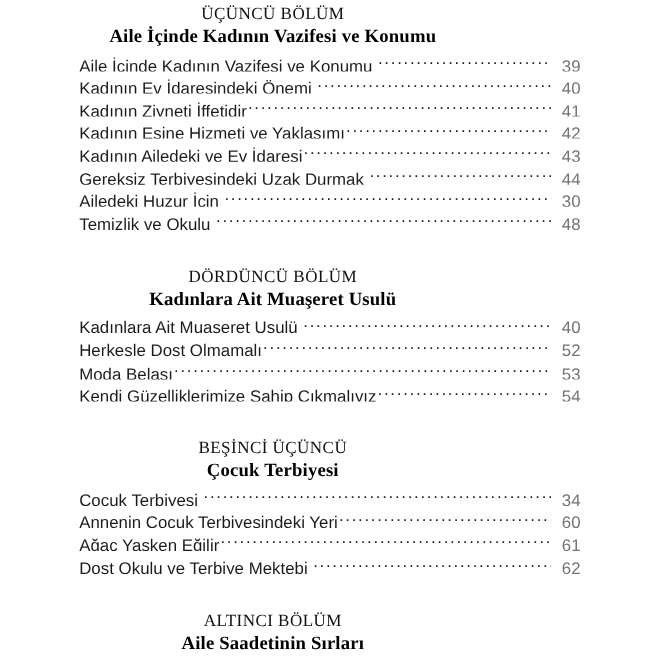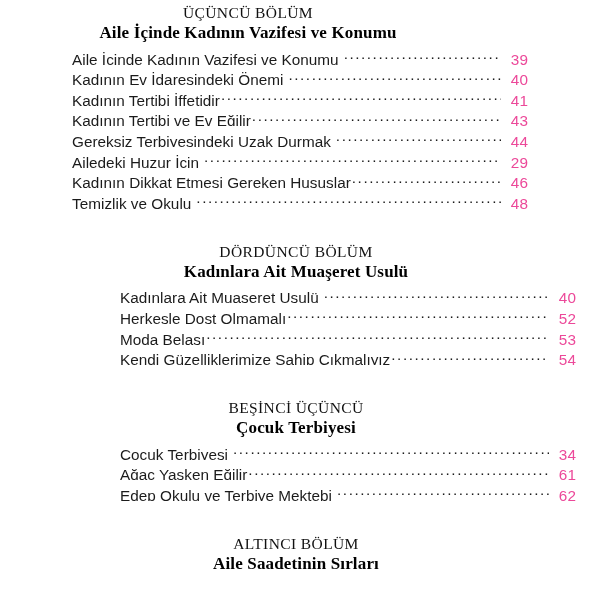--- a/index.html
+++ b/index.html
@@ -31,21 +31,20 @@
     left: 0;
     top: 0;
     width: 600px;
   }
 
   .section {
     width: 496px;
   }
   .section + .section {
     margin-top: 30px;
-    margin-left: 48px;
   }
 
   .section-kicker {
     text-align: center;
     font-family: "Liberation Serif", serif;
     font-weight: 400;
     font-size: 15.5px;
     line-height: 19px;
     letter-spacing: 0.4px;
     color: #111111;
@@ -106,21 +105,21 @@
     letter-spacing: 1.55px;
     color: #1b1b1b;
   }
 
   .entry-page {
     flex: 0 0 auto;
     width: 26px;
     text-align: right;
     font-size: 15.3px;
     letter-spacing: 0.1px;
-    color: #ec4899;
+    color: #737373;
   }
 
   
   .entry.gap .entry-leader {
     margin-left: 5px;
   }
 </style>
 </head>
 <body>
 
@@ -134,43 +133,43 @@
             <span class="entry-title">Aile İçinde Kadının Vazifesi ve Konumu</span>
             <span class="entry-leader"></span>
             <span class="entry-page">39</span>
           </li>
           <li class="entry gap">
             <span class="entry-title">Kadının Ev İdaresindeki Önemi</span>
             <span class="entry-leader"></span>
             <span class="entry-page">40</span>
           </li>
           <li class="entry">
-            <span class="entry-title">Kadının Tertibi İffetidir</span>
+            <span class="entry-title">Kadının Ziyneti İffetidir</span>
             <span class="entry-leader"></span>
             <span class="entry-page">41</span>
           </li>
           <li class="entry">
-            <span class="entry-title">Kadının Tertibi ve Ev Eğilir</span>
+            <span class="entry-title">Kadının Eşine Hizmeti ve Yaklaşımı</span>
+            <span class="entry-leader"></span>
+            <span class="entry-page">42</span>
+          </li>
+          <li class="entry">
+            <span class="entry-title">Kadının Ailedeki ve Ev İdaresi</span>
             <span class="entry-leader"></span>
             <span class="entry-page">43</span>
           </li>
           <li class="entry gap">
             <span class="entry-title">Gereksiz Terbiyesindeki Uzak Durmak</span>
             <span class="entry-leader"></span>
             <span class="entry-page">44</span>
           </li>
           <li class="entry gap">
             <span class="entry-title">Ailedeki Huzur İçin</span>
             <span class="entry-leader"></span>
-            <span class="entry-page">29</span>
-          </li>
-          <li class="entry">
-            <span class="entry-title">Kadının Dikkat Etmesi Gereken Hususlar</span>
-            <span class="entry-leader"></span>
-            <span class="entry-page">46</span>
+            <span class="entry-page">30</span>
           </li>
           <li class="entry gap">
             <span class="entry-title">Temizlik ve Okulu</span>
             <span class="entry-leader"></span>
             <span class="entry-page">48</span>
           </li>
         </ul>
       </div>
       <div class="section">
         <div class="section-kicker">DÖRDÜNCÜ BÖLÜM</div>
@@ -201,26 +200,31 @@
       <div class="section">
         <div class="section-kicker">BEŞİNCİ ÜÇÜNCÜ</div>
         <div class="section-title">Çocuk Terbiyesi</div>
         <ul class="entries">
           <li class="entry gap">
             <span class="entry-title">Çocuk Terbiyesi</span>
             <span class="entry-leader"></span>
             <span class="entry-page">34</span>
           </li>
           <li class="entry">
+            <span class="entry-title">Annenin Çocuk Terbiyesindeki Yeri</span>
+            <span class="entry-leader"></span>
+            <span class="entry-page">60</span>
+          </li>
+          <li class="entry">
             <span class="entry-title">Ağaç Yaşken Eğilir</span>
             <span class="entry-leader"></span>
             <span class="entry-page">61</span>
           </li>
           <li class="entry gap">
-            <span class="entry-title">Edep Okulu ve Terbiye Mektebi</span>
+            <span class="entry-title">Dost Okulu ve Terbiye Mektebi</span>
             <span class="entry-leader"></span>
             <span class="entry-page">62</span>
           </li>
         </ul>
       </div>
       <div class="section">
         <div class="section-kicker">ALTINCI BÖLÜM</div>
         <div class="section-title">Aile Saadetinin Sırları</div>
       </div>
     </div>

